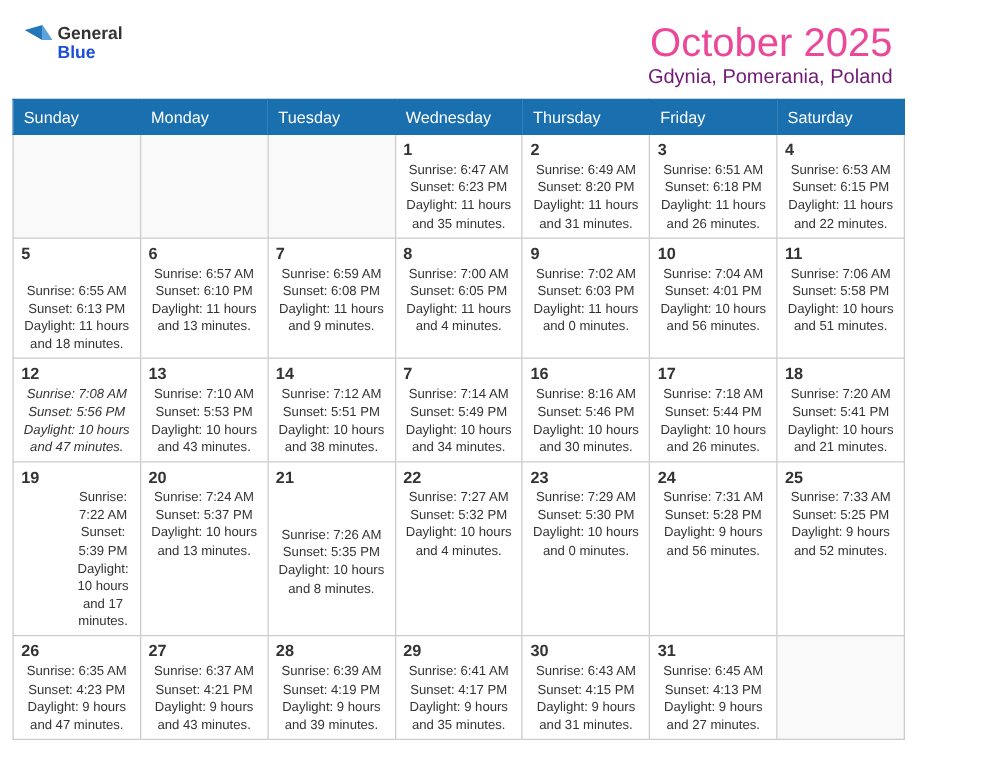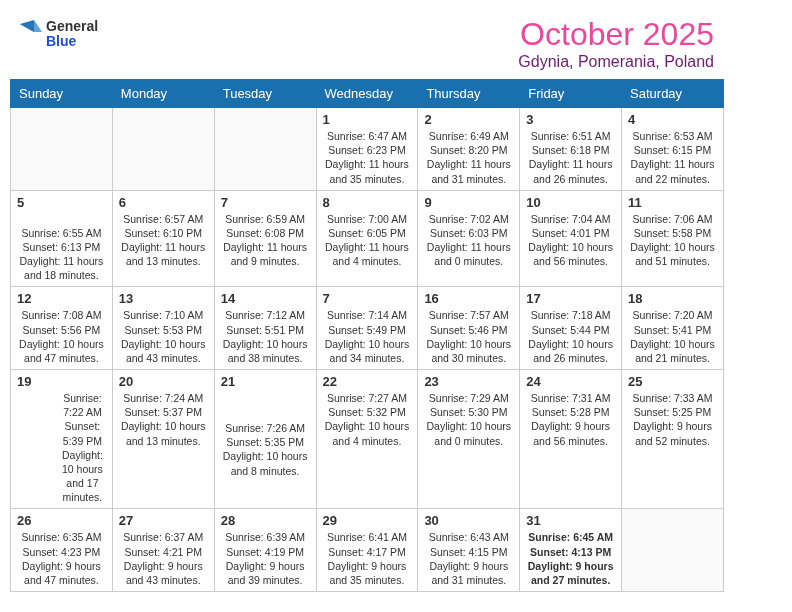--- a/index.html
+++ b/index.html
@@ -196,21 +196,21 @@
               <span class="day-num">11</span>
               <div class="day-info" style="white-space: pre-line;">Sunrise: 7:06 AM
 Sunset: 5:58 PM
 Daylight: 10 hours
 and 51 minutes.</div>
             </td>
           </tr>
           <tr>
             <td>
               <span class="day-num">12</span>
-              <div class="day-info" style="white-space: pre-line;">Sunrise: 7:08 AM
+              <div class="day-info" style="white-space: pre-line; font-style: italic;">Sunrise: 7:08 AM
 Sunset: 5:56 PM
 Daylight: 10 hours
 and 47 minutes.</div>
             </td>
             <td>
               <span class="day-num">13</span>
               <div class="day-info" style="white-space: pre-line;">Sunrise: 7:10 AM
 Sunset: 5:53 PM
 Daylight: 10 hours
 and 43 minutes.</div>
@@ -224,21 +224,21 @@
             </td>
             <td>
               <span class="day-num">7</span>
               <div class="day-info" style="white-space: pre-line;">Sunrise: 7:14 AM
 Sunset: 5:49 PM
 Daylight: 10 hours
 and 34 minutes.</div>
             </td>
             <td>
               <span class="day-num">16</span>
-              <div class="day-info" style="white-space: pre-line;">Sunrise: 7:57 AM
+              <div class="day-info" style="white-space: pre-line;">Sunrise: 8:16 AM
 Sunset: 5:46 PM
 Daylight: 10 hours
 and 30 minutes.</div>
             </td>
             <td>
               <span class="day-num">17</span>
               <div class="day-info" style="white-space: pre-line;">Sunrise: 7:18 AM
 Sunset: 5:44 PM
 Daylight: 10 hours
 and 26 minutes.</div>
@@ -333,21 +333,21 @@
             </td>
             <td>
               <span class="day-num">30</span>
               <div class="day-info" style="white-space: pre-line;">Sunrise: 6:43 AM
 Sunset: 4:15 PM
 Daylight: 9 hours
 and 31 minutes.</div>
             </td>
             <td>
               <span class="day-num">31</span>
-              <div class="day-info" style="white-space: pre-line; font-weight: bold;">Sunrise: 6:45 AM
+              <div class="day-info" style="white-space: pre-line;">Sunrise: 6:45 AM
 Sunset: 4:13 PM
 Daylight: 9 hours
 and 27 minutes.</div>
             </td>
             <td class="empty"></td>
           </tr>
         </tbody>
     </table>
   </div>
 </div>

